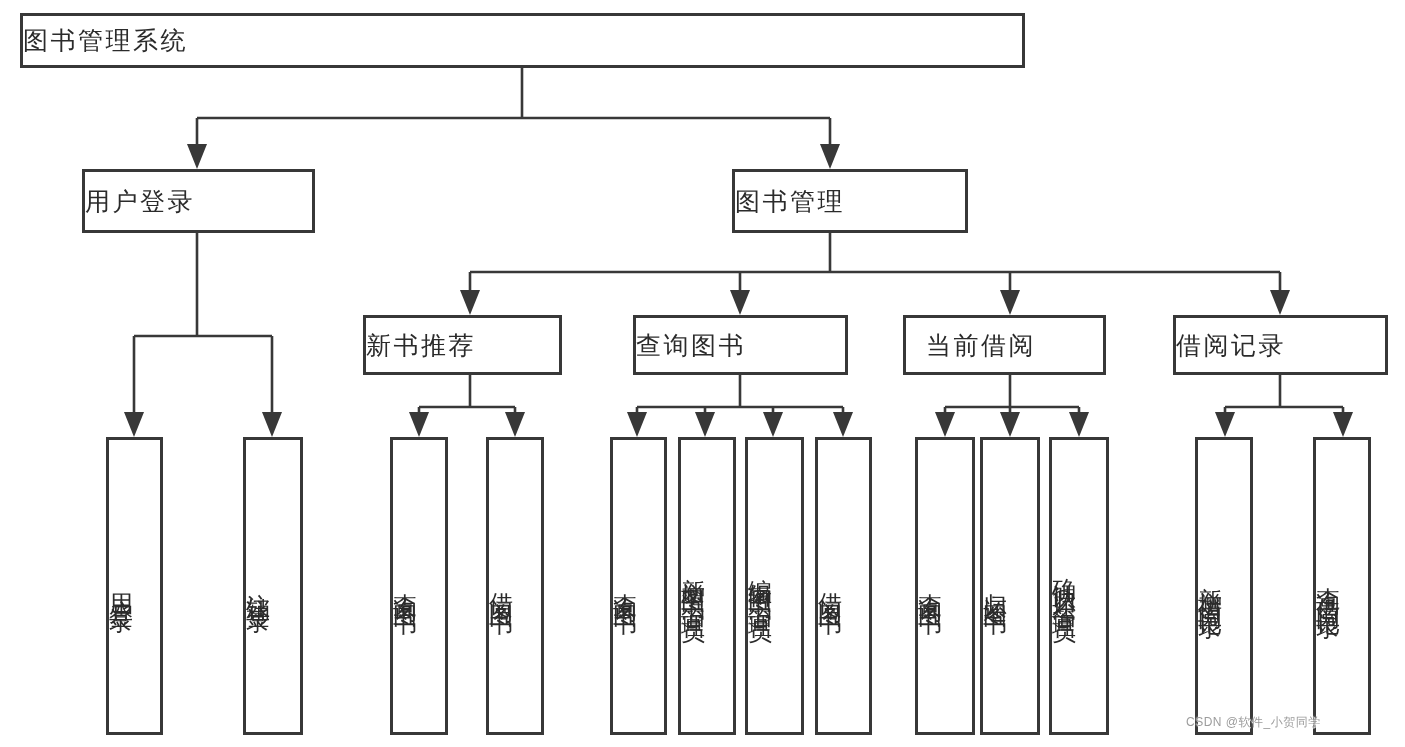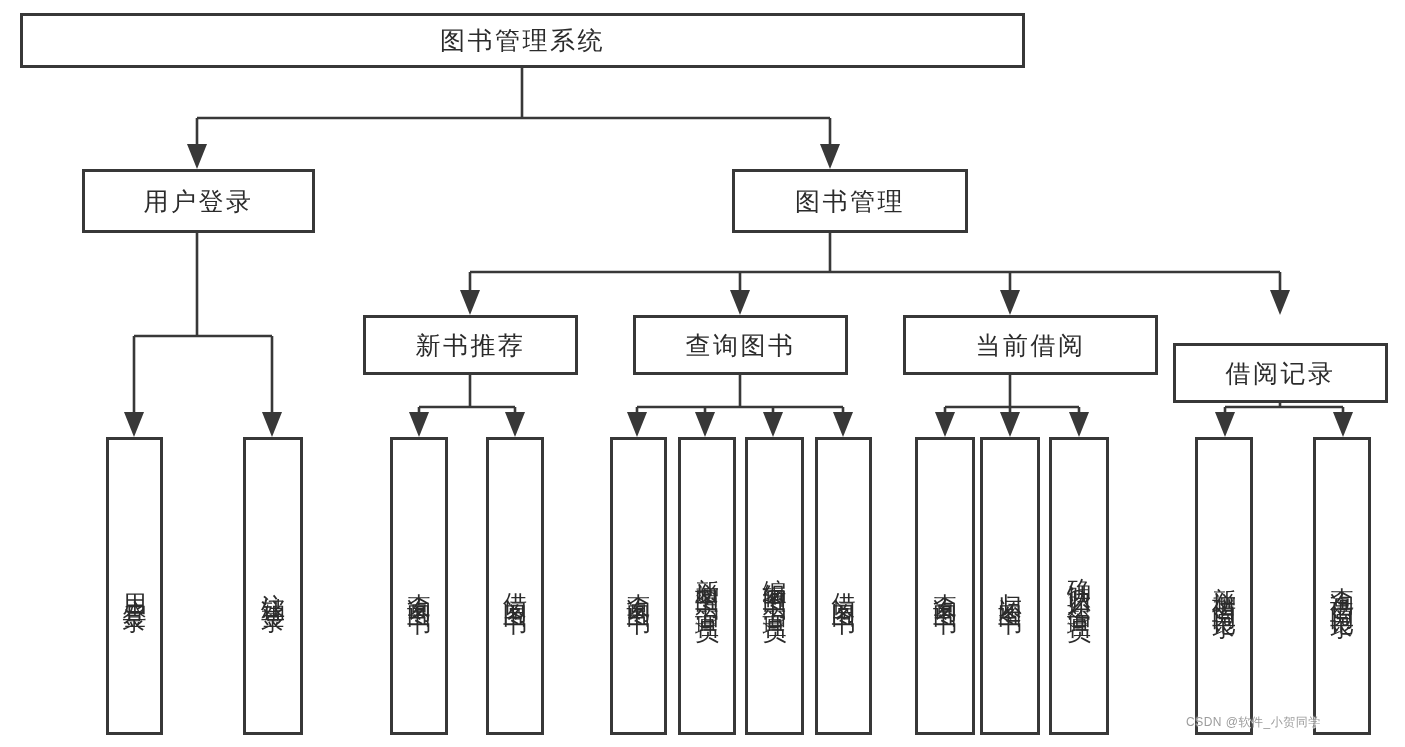--- a/index.html
+++ b/index.html
@@ -26,21 +26,20 @@
     fill: none;
   }
   svg.wires polygon { fill: currentColor; }
   .node {
     position: absolute;
     box-sizing: border-box;
     background: var(--box-bg, #ffffff);
     border: 3px solid var(--line, #383838);
     display: flex;
     align-items: center;
-    justify-content: center;
     color: var(--text, #2b2b2b);
   }
   .node .lbl {
     font-size: 25px;
     letter-spacing: 2.5px;
     white-space: nowrap;
   }
   .node.leaf .lbl {
     writing-mode: vertical-rl;
     text-orientation: mixed;
@@ -113,30 +112,30 @@
     <span class="lbl">图书管理系统</span>
   </div>
 
   <div class="node" style="left:82px; top:169px; width:233px; height:64px;">
     <span class="lbl">用户登录</span>
   </div>
   <div class="node" style="left:732px; top:169px; width:236px; height:64px;">
     <span class="lbl">图书管理</span>
   </div>
 
-  <div class="node" style="left:363px; top:315px; width:215px; height:60px;">
+  <div class="node" style="left:363px; top:315px; width:199px; height:60px;">
     <span class="lbl">新书推荐</span>
   </div>
   <div class="node" style="left:633px; top:315px; width:215px; height:60px;">
     <span class="lbl">查询图书</span>
   </div>
-  <div class="node" style="left:903px; top:315px; width:255px; height:60px;">
+  <div class="node" style="left:903px; top:315px; width:203px; height:60px;padding-left:20px;">
     <span class="lbl">当前借阅</span>
   </div>
-  <div class="node" style="left:1173px; top:315px; width:215px; height:60px;margin-top:28px;">
+  <div class="node" style="left:1173px; top:315px; width:215px; height:60px;">
     <span class="lbl">借阅记录</span>
   </div>
 
   <div class="node leaf" style="left:106px; top:437px; width:57px; height:298px;">
     <span class="lbl">用户登录</span>
   </div>
   <div class="node leaf" style="left:243px; top:437px; width:60px; height:298px;">
     <span class="lbl">注销登录</span>
   </div>
   <div class="node leaf" style="left:390px; top:437px; width:58px; height:298px;">

